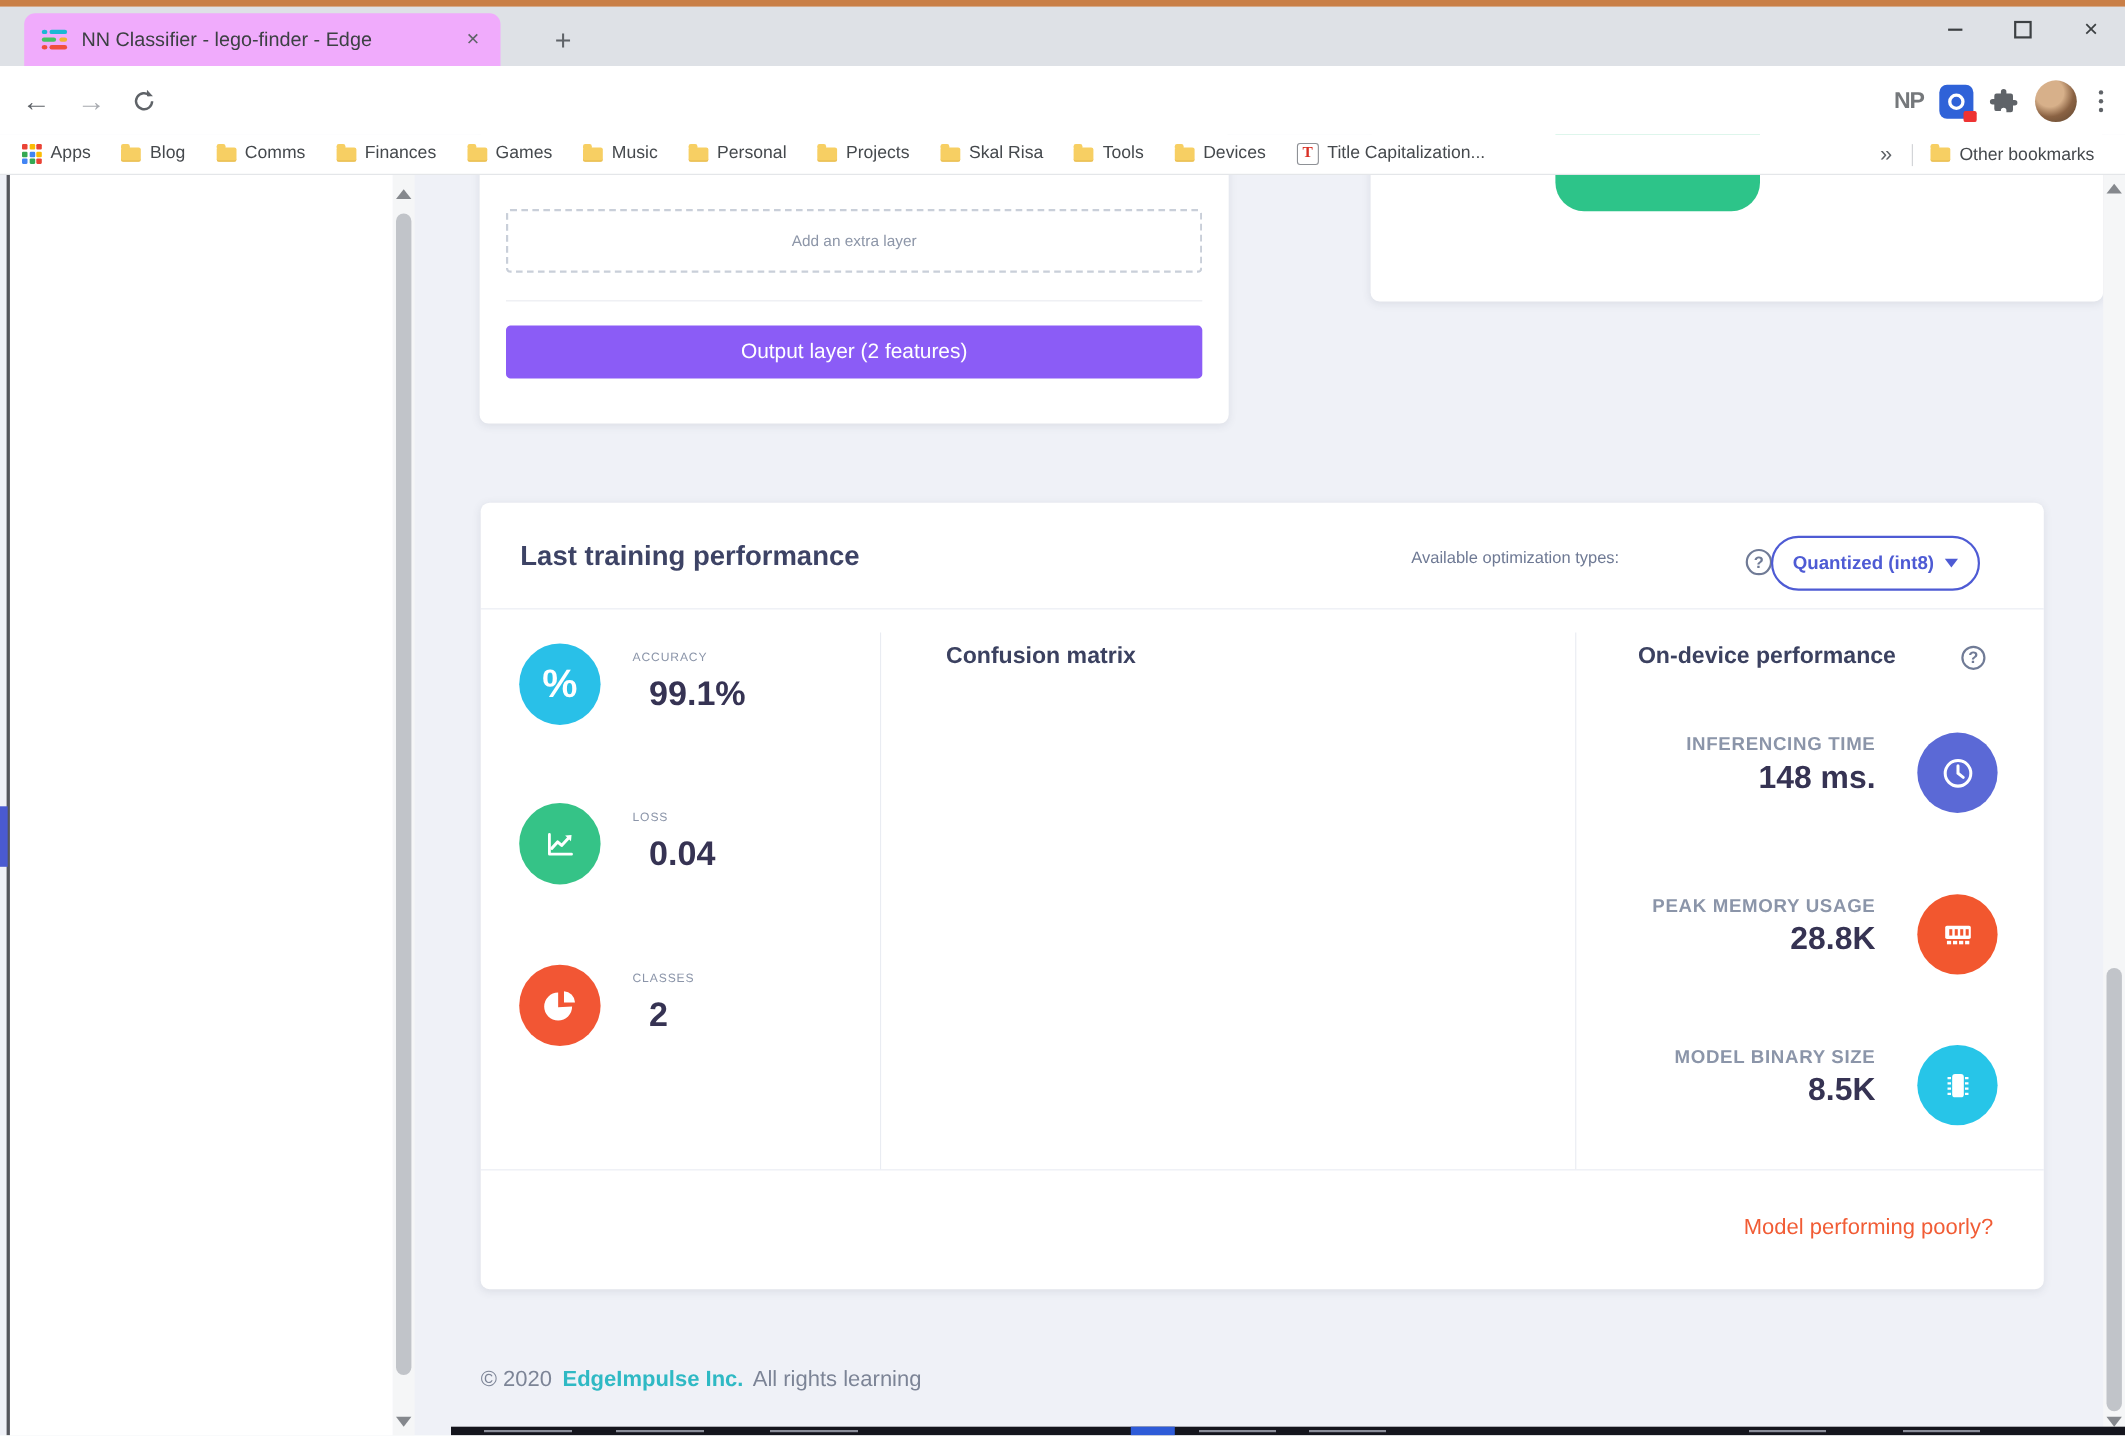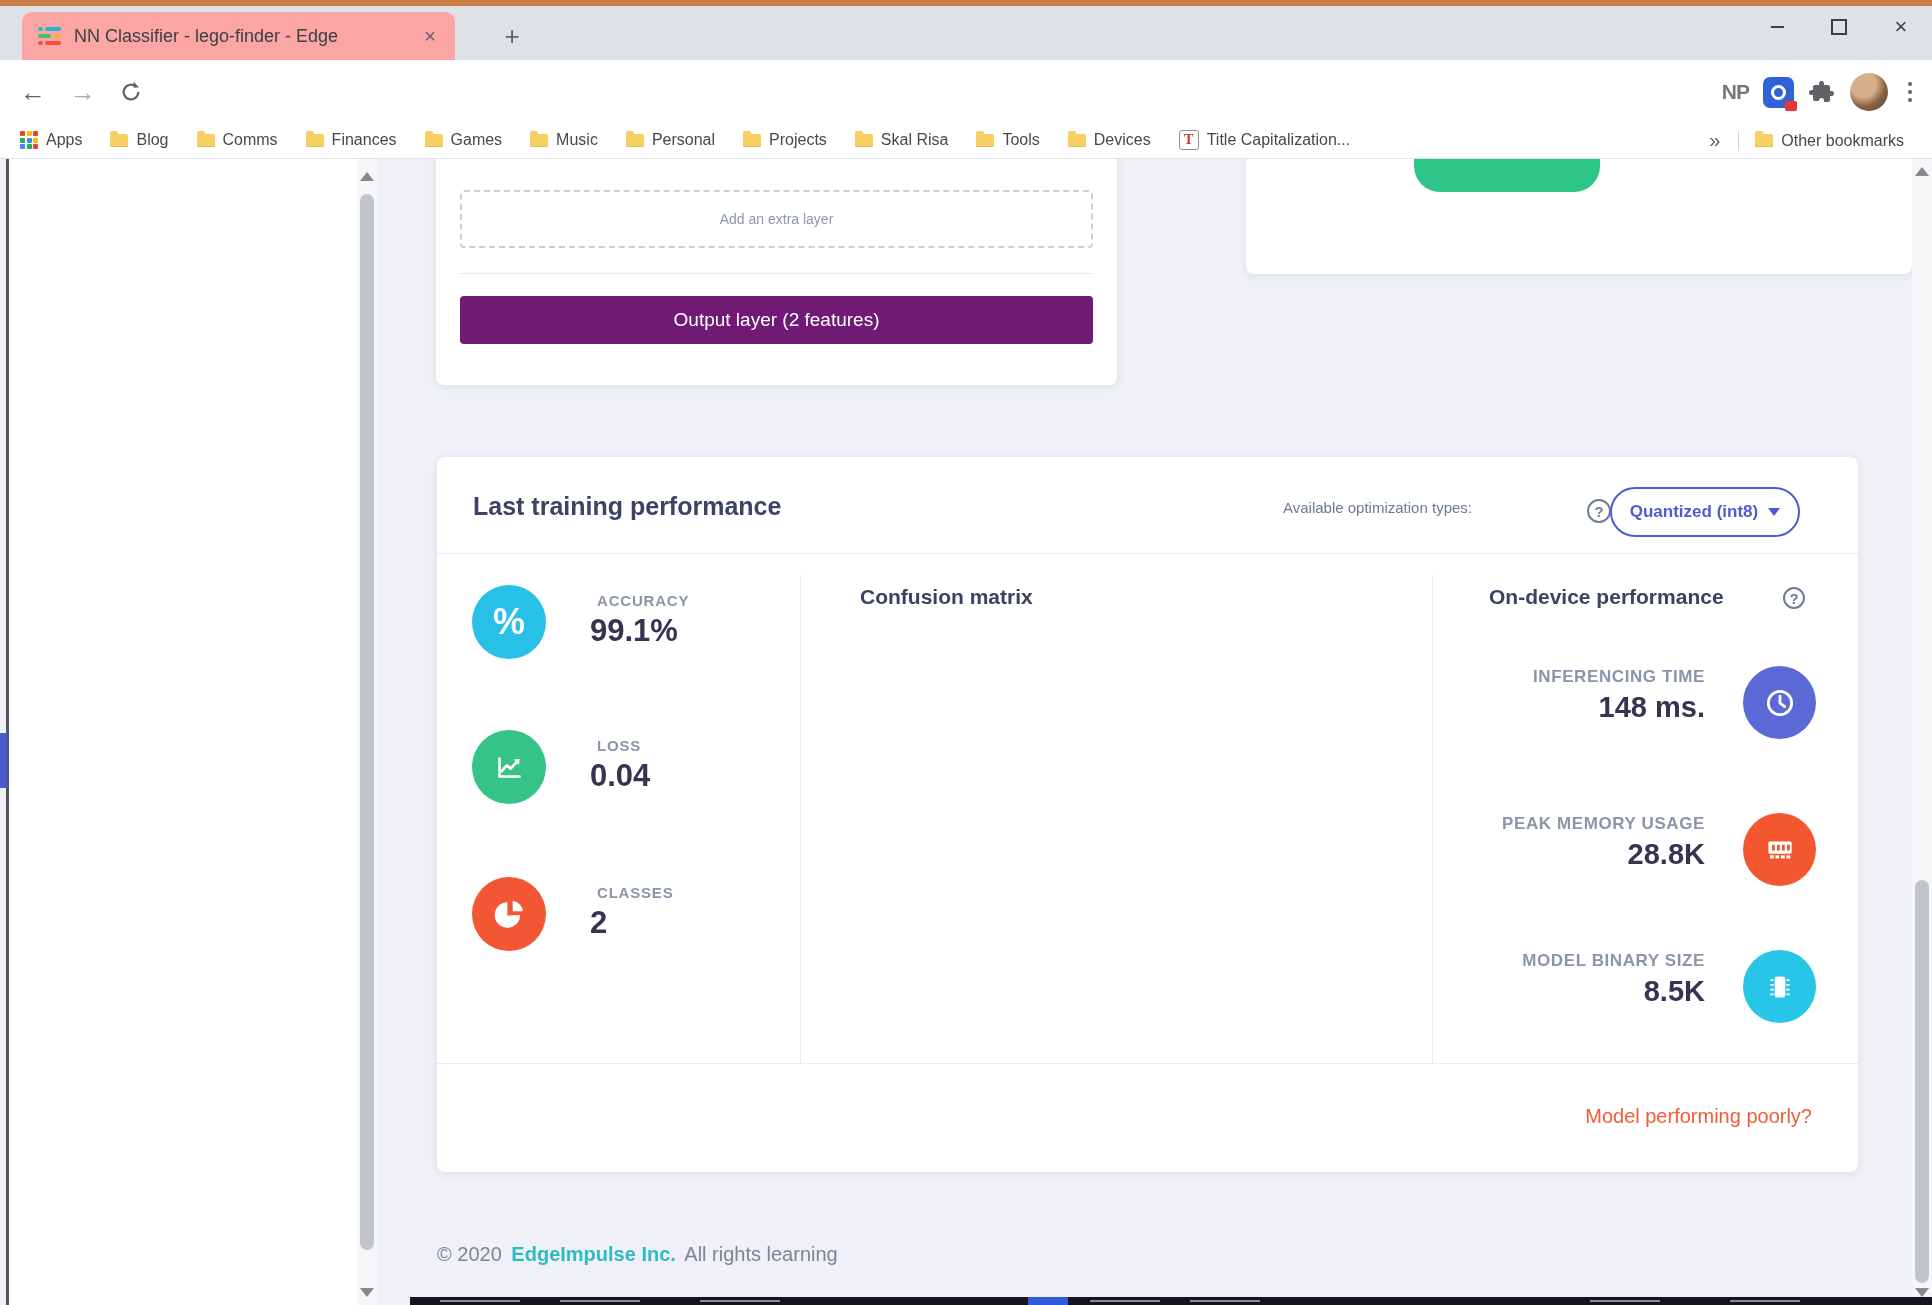--- a/index.html
+++ b/index.html
@@ -2,21 +2,21 @@
 <html><head>
 <meta charset="utf-8">
 <style>
   html,body{margin:0;padding:0;background:#fff;}
   .window{position:relative;width:1932px;height:1305px;overflow:hidden;
     font-family:"Liberation Sans",sans-serif;background:#eff1f7;-webkit-font-smoothing:antialiased;}
 
   
   .top-strip{position:absolute;left:0;top:0;right:0;height:6px;background:#c97f47;z-index:30;}
   .titlebar{position:absolute;left:0;top:6px;right:0;height:54px;background:#dee1e6;z-index:25;}
-  .tab{position:absolute;left:22px;top:12px;width:433px;height:48px;background:#fca5a5;
+  .tab{position:absolute;left:22px;top:12px;width:433px;height:48px;background:#f0abfc;
     border-radius:10px 10px 0 0;display:flex;align-items:center;padding:0 12px 0 16px;box-sizing:border-box;z-index:26;}
   .tab-title{flex:1;font-size:18px;color:#3c4043;white-space:nowrap;overflow:hidden;margin-left:12px;}
   .tab-close{width:26px;height:26px;border-radius:50%;display:flex;align-items:center;justify-content:center;
     font-size:20px;color:#5f6368;cursor:default;}
   .newtab{position:absolute;left:496px;top:20px;width:32px;height:32px;display:flex;align-items:center;
     justify-content:center;font-size:26px;color:#5f6368;z-index:26;}
   .wincontrols{position:absolute;right:0;top:6px;height:42px;display:flex;z-index:27;}
   .winbtn{width:62px;height:42px;display:flex;align-items:center;justify-content:center;color:#3c4043;}
   .wb-min{width:13px;height:2px;background:#3c4043;}
   .wb-max{width:12px;height:12px;border:2px solid #3c4043;}
@@ -69,38 +69,38 @@
   .sbar{position:absolute;top:159px;bottom:0;width:20px;background:#f5f6f7;z-index:4;}
   .thumb{position:absolute;left:3px;width:14px;border-radius:7px;background:#c1c4c9;}
   .tri-up{width:0;height:0;border-left:7px solid transparent;border-right:7px solid transparent;border-bottom:9px solid #85888d;position:absolute;left:3px;}
   .tri-down{width:0;height:0;border-left:7px solid transparent;border-right:7px solid transparent;border-top:9px solid #85888d;position:absolute;left:3px;}
 
   
   .card{position:absolute;background:#fff;border-radius:8px;box-shadow:0 2px 8px rgba(60,64,90,.10);}
   .dashedbox{position:absolute;left:24px;top:72px;width:633px;height:58px;border:2px dashed #c9cfd9;border-radius:4px;
     display:flex;align-items:center;justify-content:center;font-size:14px;color:#8d96a8;box-sizing:border-box;}
   .hr-a{position:absolute;left:24px;top:155px;width:633px;height:1px;background:#e8eaf0;}
-  .outbtn{position:absolute;left:24px;top:178px;width:633px;height:48px;background:#701a75;border-radius:4px;border:none;
+  .outbtn{position:absolute;left:24px;top:178px;width:633px;height:48px;background:#8b5cf6;border-radius:4px;border:none;
     color:#fff;font-size:19px;display:flex;align-items:center;justify-content:center;font-family:inherit;}
   .greenbtn{position:absolute;left:1414px;top:120px;width:186px;height:72px;background:#2dc489;
     border-radius:0 0 26px 26px;z-index:6;border:none;}
 
   .cardc-title{position:absolute;left:36px;top:35px;font-size:25px;font-weight:600;color:#3d4365;}
   .opt-label{position:absolute;left:846px;top:42px;font-size:15px;color:#6e7994;}
   .helpq{display:inline-flex;width:24px;height:24px;border:2px solid #707b96;border-radius:50%;color:#707b96;
     font-size:15px;font-weight:bold;align-items:center;justify-content:center;box-sizing:border-box;}
   .dropdown{position:absolute;left:1173px;top:30px;width:190px;height:50px;border:2px solid #4e5bd4;border-radius:25px;
     background:#fff;color:#4e5bd4;font-size:17px;font-weight:bold;display:flex;align-items:center;justify-content:center;
     gap:10px;box-sizing:border-box;font-family:inherit;}
   .caret{width:0;height:0;border-left:6px solid transparent;border-right:6px solid transparent;border-top:8px solid #4e5bd4;}
   .hr-c{position:absolute;left:0;width:100%;height:1px;background:#e9ecf2;}
   .vdiv{position:absolute;top:118px;height:488px;width:1px;background:#e9ecf2;}
 
   .mcircle{position:absolute;left:35px;width:74px;height:74px;border-radius:50%;display:flex;align-items:center;justify-content:center;}
-  .mlabel{position:absolute;left:160px;font-size:15px;font-weight:700;letter-spacing:.8px;color:#8b95a9;}
+  .mlabel{position:absolute;left:138px;font-size:11px;font-weight:400;letter-spacing:.8px;color:#8b95a9;}
   .mvalue{position:absolute;left:153px;font-size:31px;font-weight:bold;color:#363353;}
   .sec-title{position:absolute;font-size:21px;font-weight:600;color:#3b4160;}
 
   .cmtable{position:absolute;left:421px;top:198px;width:500px;border:1px solid #e7eaf1;border-collapse:collapse;}
   .cmtable th{height:60px;background:#f5f7fa;font-size:14px;font-weight:600;letter-spacing:1.5px;color:#7b86a0;text-align:center;}
   .cmtable td{height:77px;font-size:19px;color:#4a5168;text-align:center;border-top:1px solid #edf0f4;}
   .cmtable .rowlab{text-align:left;padding-left:37px;}
   .v-bold{font-weight:bold;color:#3d4359;}
   .v-dim{color:#a2abbd;}
 

